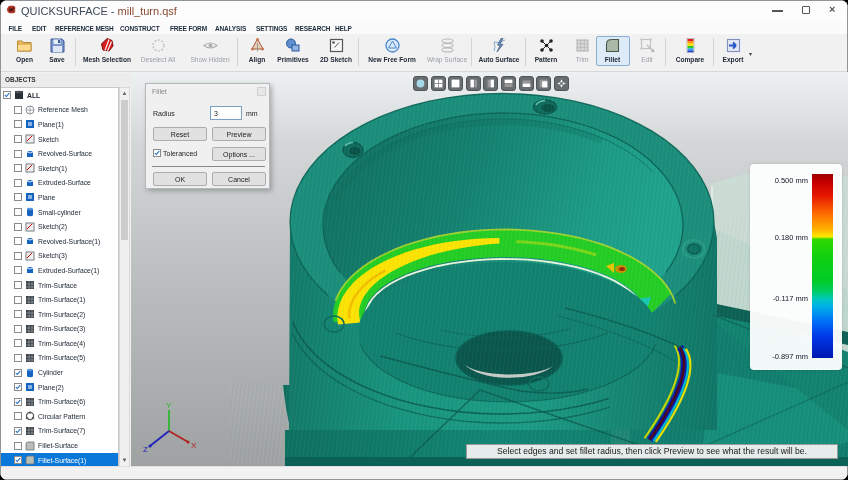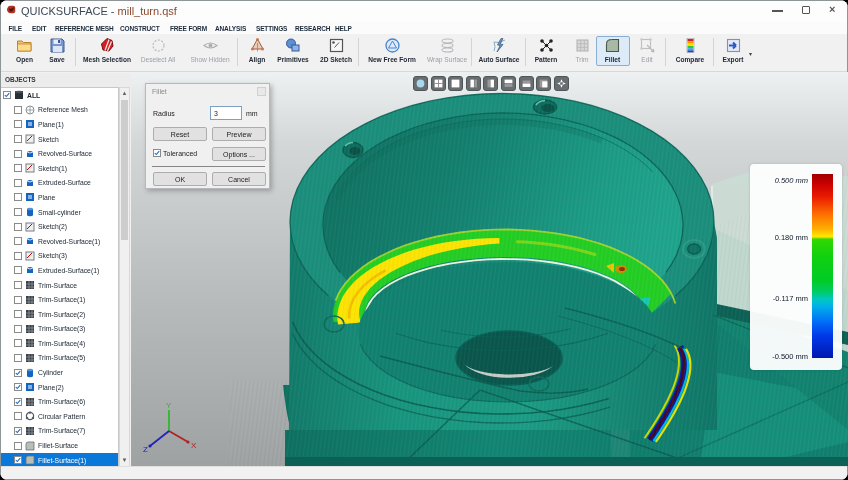--- a/index.html
+++ b/index.html
@@ -703,18 +703,19 @@
             <path d="M1,4 L3,6 L7,1.5" stroke="#1565c0" stroke-width="1.4" fill="none"></path>
           </svg>
         </span>Toleranced</div>
   <div class="dbtn" style="left:66px;top:63px;">Options ...</div>
   <div id="dsep"></div>
   <div class="dbtn" style="left:7px;top:88px;">OK</div>
   <div class="dbtn" style="left:66px;top:88px;">Cancel</div>
  </div>
  <div id="legend">
   <div id="lbar"></div>
-  <div class="llabel" style="top:12px;font-style:italic;">0.500 mm</div>
+  <div class="llabel" style="top:12px;">0.500 mm</div>
   <div class="llabel" style="top:69px;">0.180 mm</div>
   <div class="llabel" style="top:130px;">-0.117 mm</div>
-  <div class="llabel" style="top:188px;">-0.500 mm</div>
+  <div class="llabel" style="top:188px;">-0.897 mm</div>
  </div>
+ <div id="status">Select edges and set fillet radius, then click Preview to see what the result will be.</div>
  <div id="botstrip"></div>
 </div>
 </body></html>

